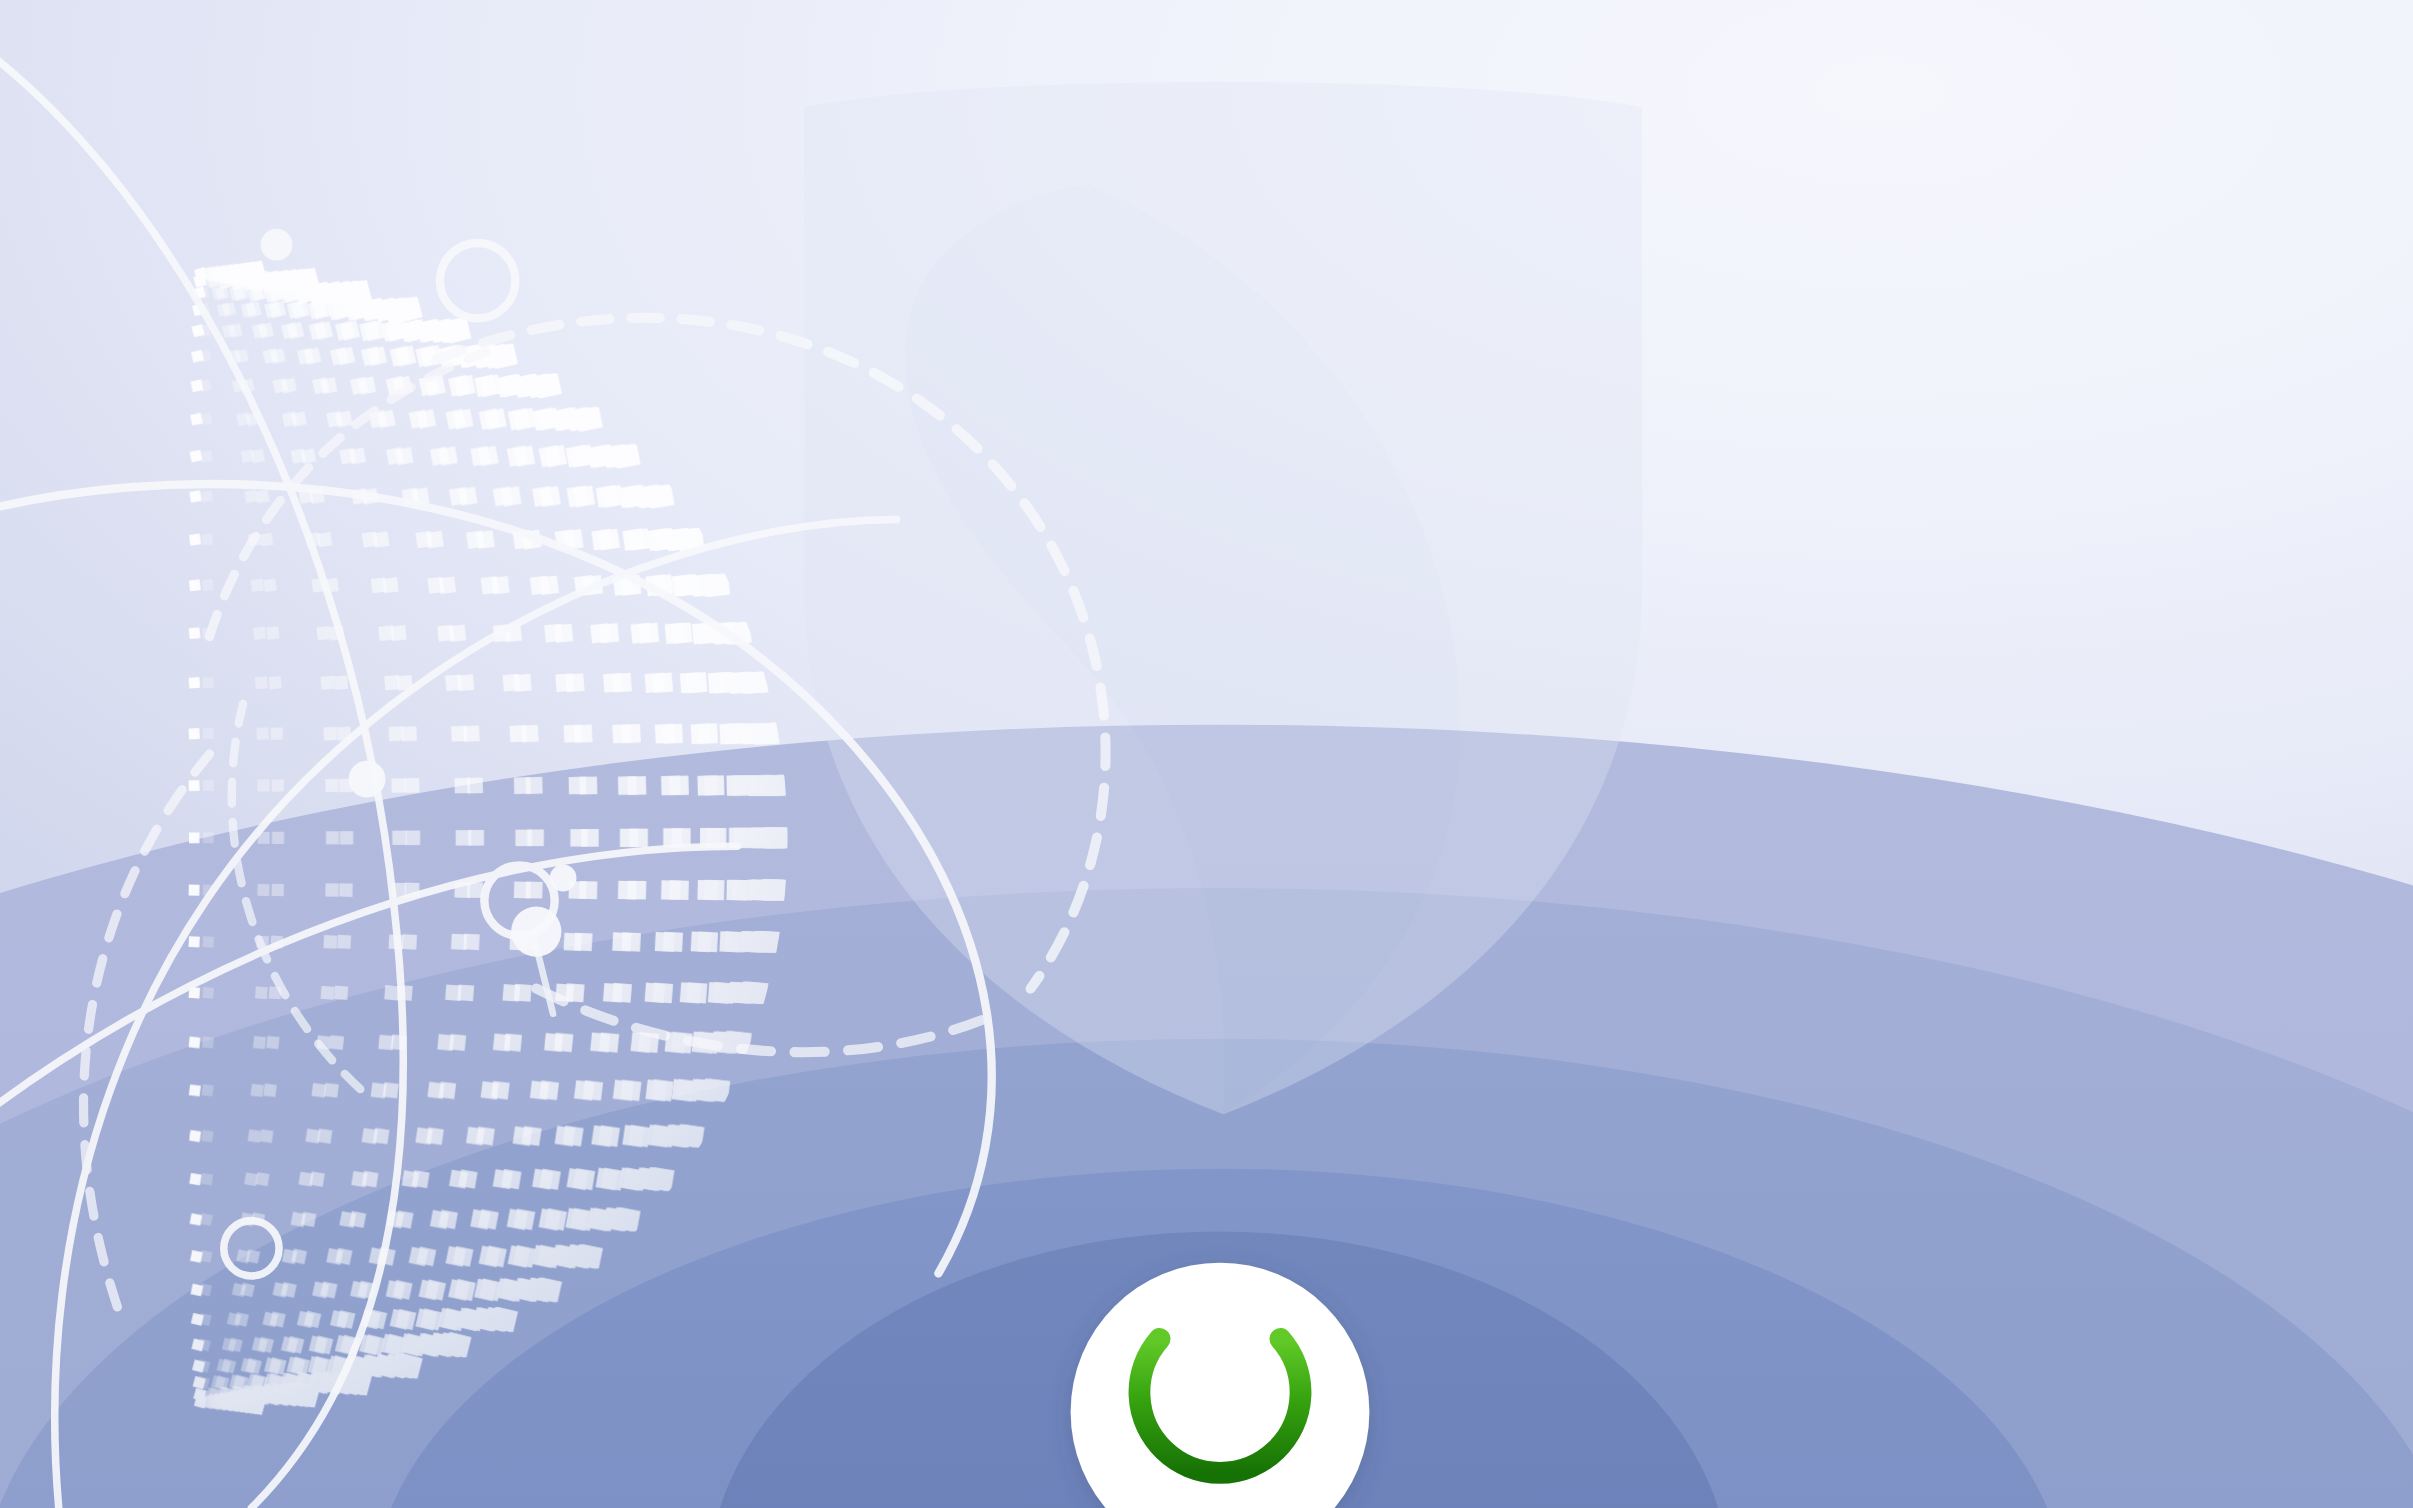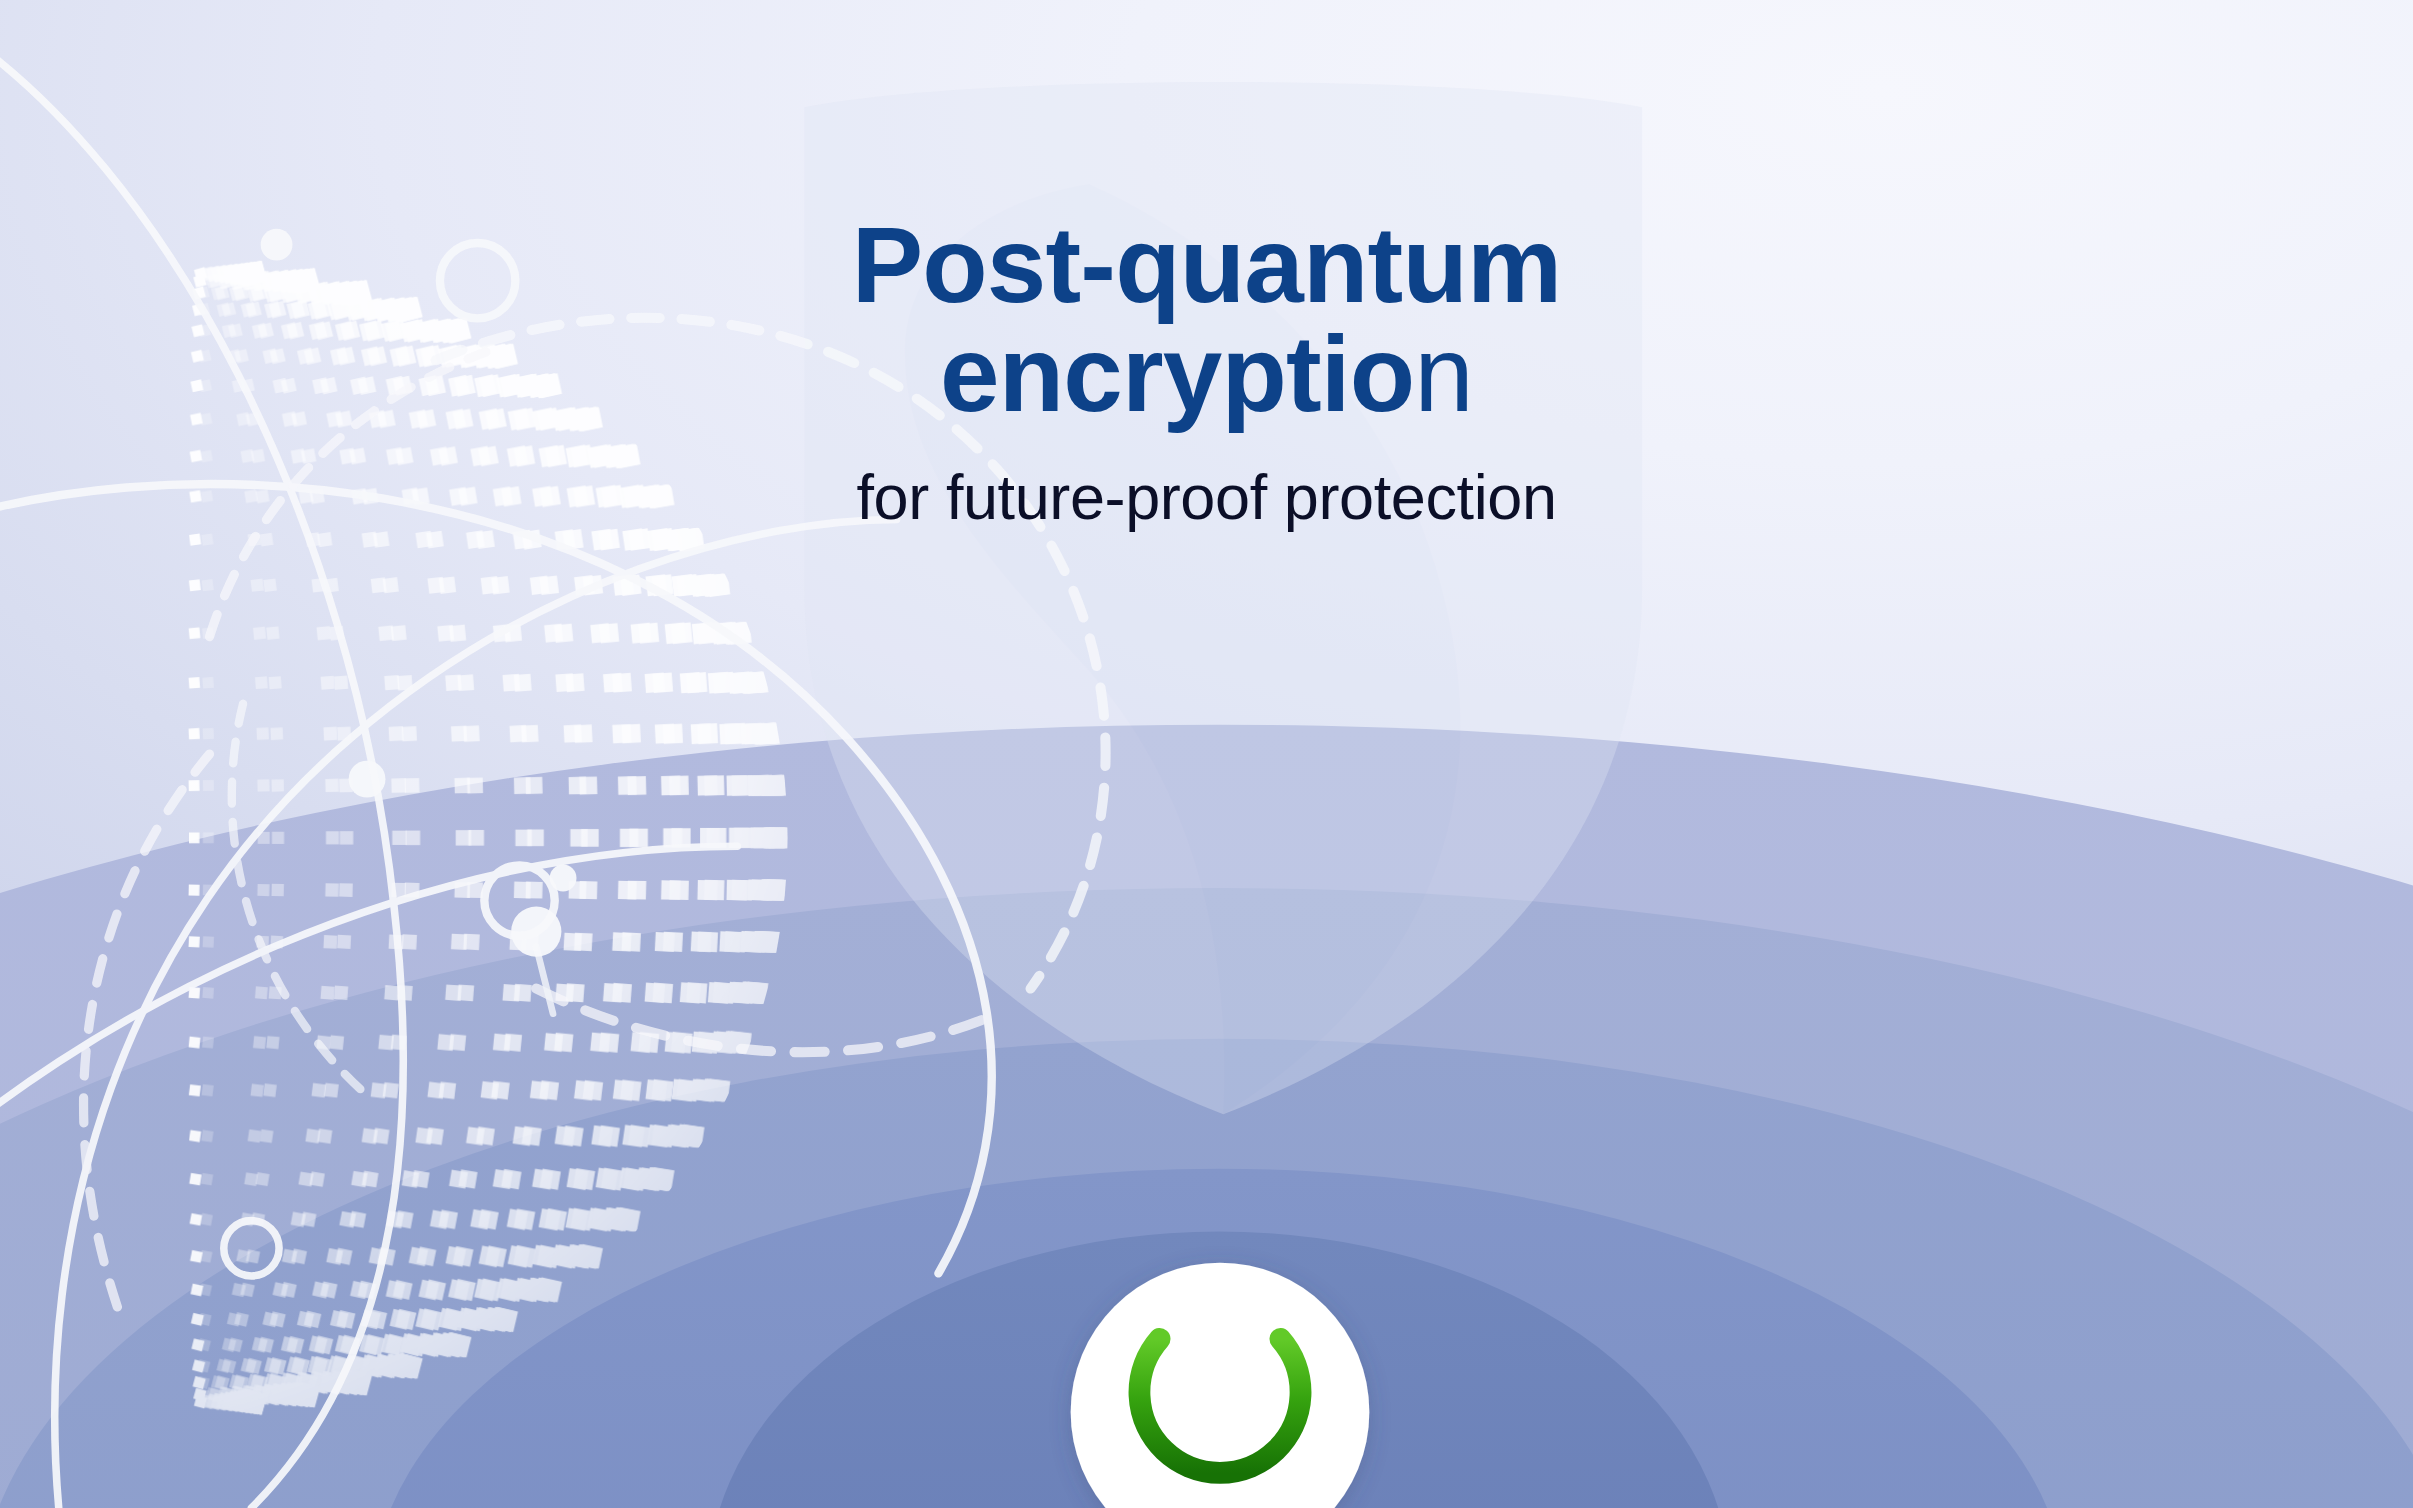--- a/index.html
+++ b/index.html
@@ -1054,27 +1054,20 @@
       <path d="M640 1130 L660 1210" stroke-width="8" opacity="0.85"></path>
     </g>
     <g fill="#f7f8fb" opacity="0.95">
       <circle cx="330" cy="292" r="19"></circle>
       <circle cx="640" cy="1112" r="30"></circle>
       <circle cx="672" cy="1048" r="16"></circle>
       <circle cx="438" cy="930" r="22"></circle>
     </g>
   </svg>
 
-  <div class="content text-block">
-    <h1 class="headline">
-      <span class="line">Post-quantum</span>
-      <span class="line"><span>encryptio</span><span class="thin">n</span></span>
-    </h1>
-    <p class="subtitle">for future-proof protection</p>
-  </div>
 
   <svg id="power" viewBox="0 0 410 410">
     <defs>
       <linearGradient id="greenGrad" x1="0" y1="0" x2="0" y2="1">
         <stop offset="0" stop-color="#62ca28"></stop>
         <stop offset="0.45" stop-color="#36a30f"></stop>
         <stop offset="1" stop-color="#177205"></stop>
       </linearGradient>
       <linearGradient id="barGrad" x1="0" y1="0" x2="0" y2="1">
         <stop offset="0" stop-color="#6fd02e"></stop>

